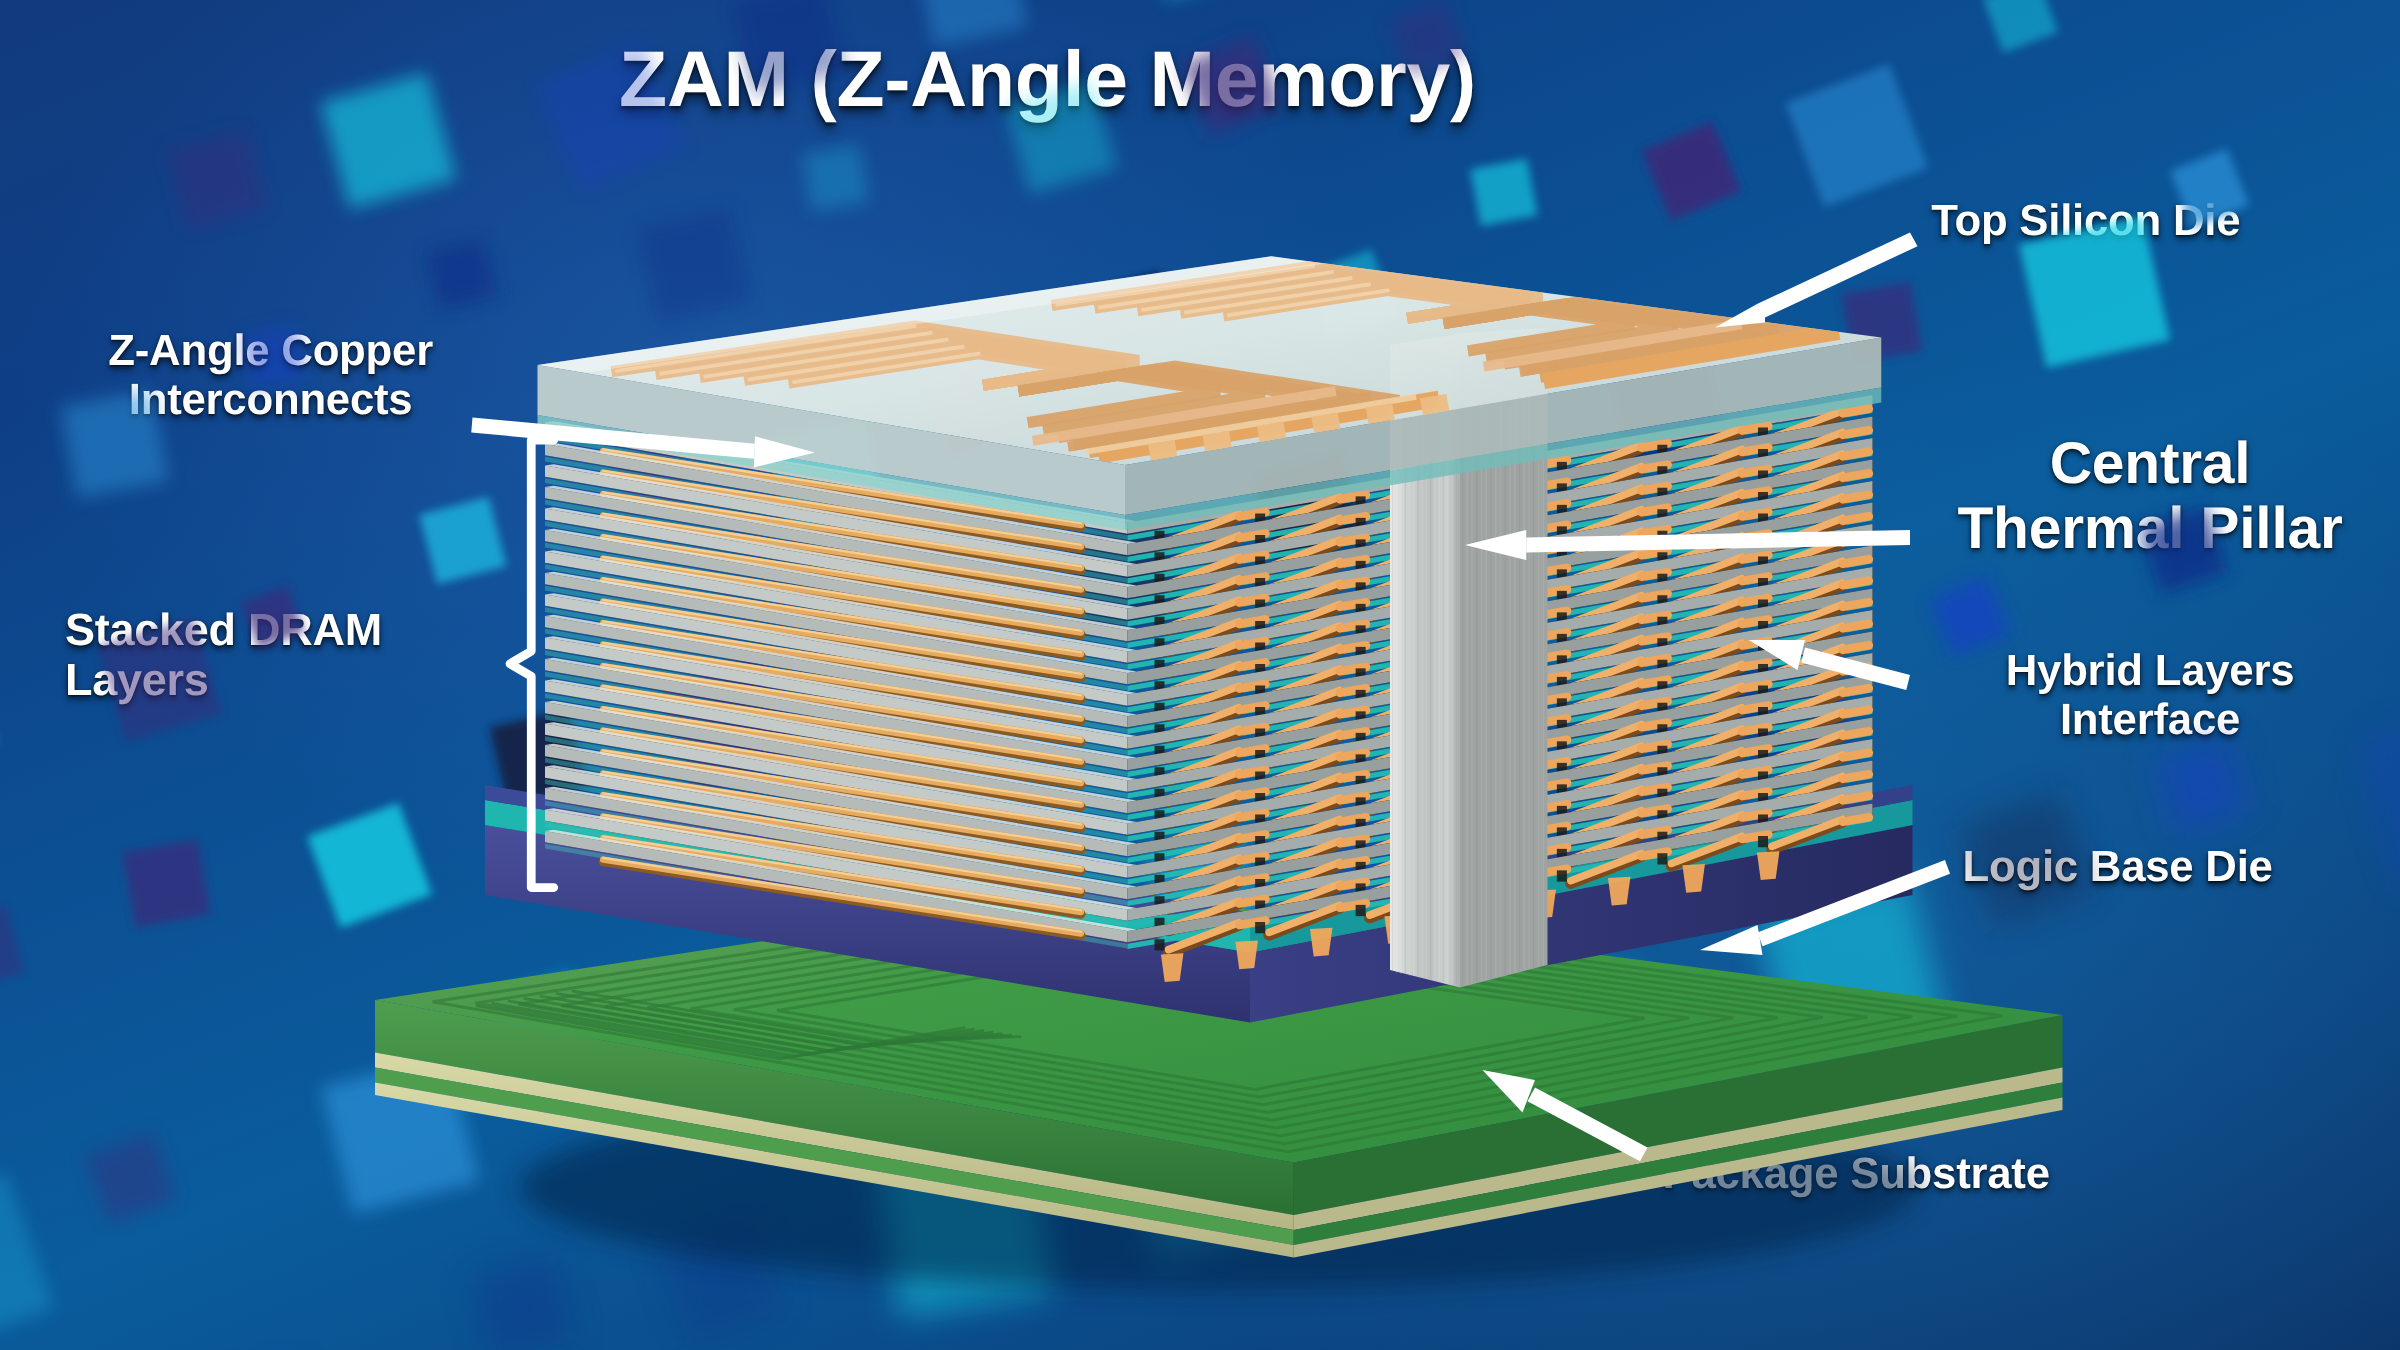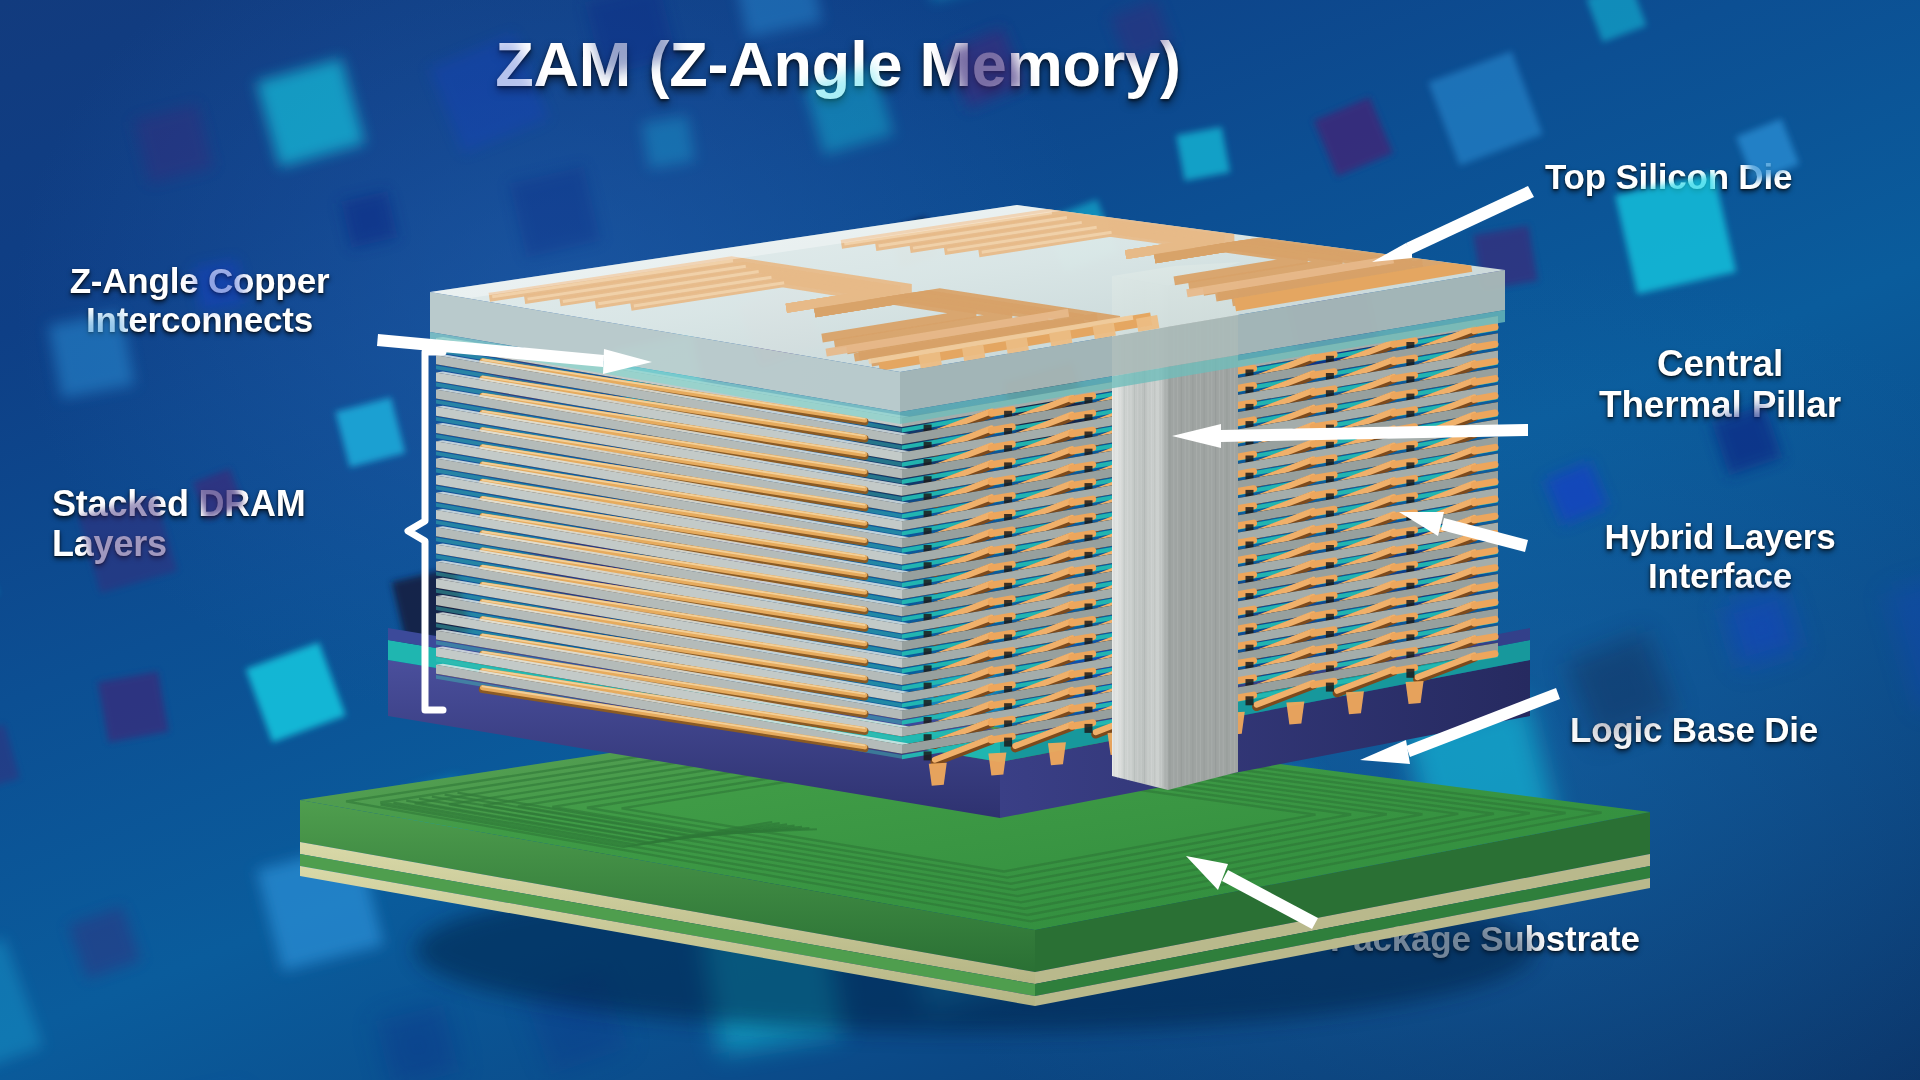--- a/index.html
+++ b/index.html
@@ -18,26 +18,26 @@
 
   .lbl{
     position:absolute;color:#fff;font-weight:bold;line-height:1.1;
     text-shadow:0 3px 5px rgba(0,0,0,.62), 0 1px 2px rgba(0,0,0,.7);
     letter-spacing:-0.2px;white-space:pre-line;
   }
   #title{
     left:0;top:30px;width:1676px;text-align:center;font-size:63px;
     text-shadow:0 5px 9px rgba(0,0,0,.55), 0 2px 3px rgba(0,0,0,.6);
   }
-  .l-zcu{left:27px;top:262px;width:345px;text-align:center;font-size:35px;}
+  .l-zcu{left:44px;top:262px;width:345px;text-align:center;font-size:35px;}
   .l-sdl{left:52px;top:484px;width:340px;text-align:left;font-size:36px;}
   .l-tsd{left:1545px;top:158px;font-size:35px;text-align:center;}
-  .l-ctp{left:1545px;top:344px;width:350px;text-align:center;font-size:37px;}
+  .l-ctp{left:1545px;top:344px;width:350px;text-align:center;font-size:47px;}
   .l-hbi{left:1540px;top:518px;width:360px;text-align:center;font-size:35px;}
-  .l-lbd{left:1570px;top:711px;font-size:35px;text-align:right;}
+  .l-lbd{left:1570px;top:675px;font-size:35px;text-align:right;}
   .l-pkg{left:1330px;top:920px;font-size:35px;text-align:left;}
 </style>
 </head>
 <body>
 
 <div id="root">
 
   <svg id="bgsq" viewBox="0 0 1920 1080">
     <defs>
       <filter id="sb1" x="-60%" y="-60%" width="220%" height="220%">

